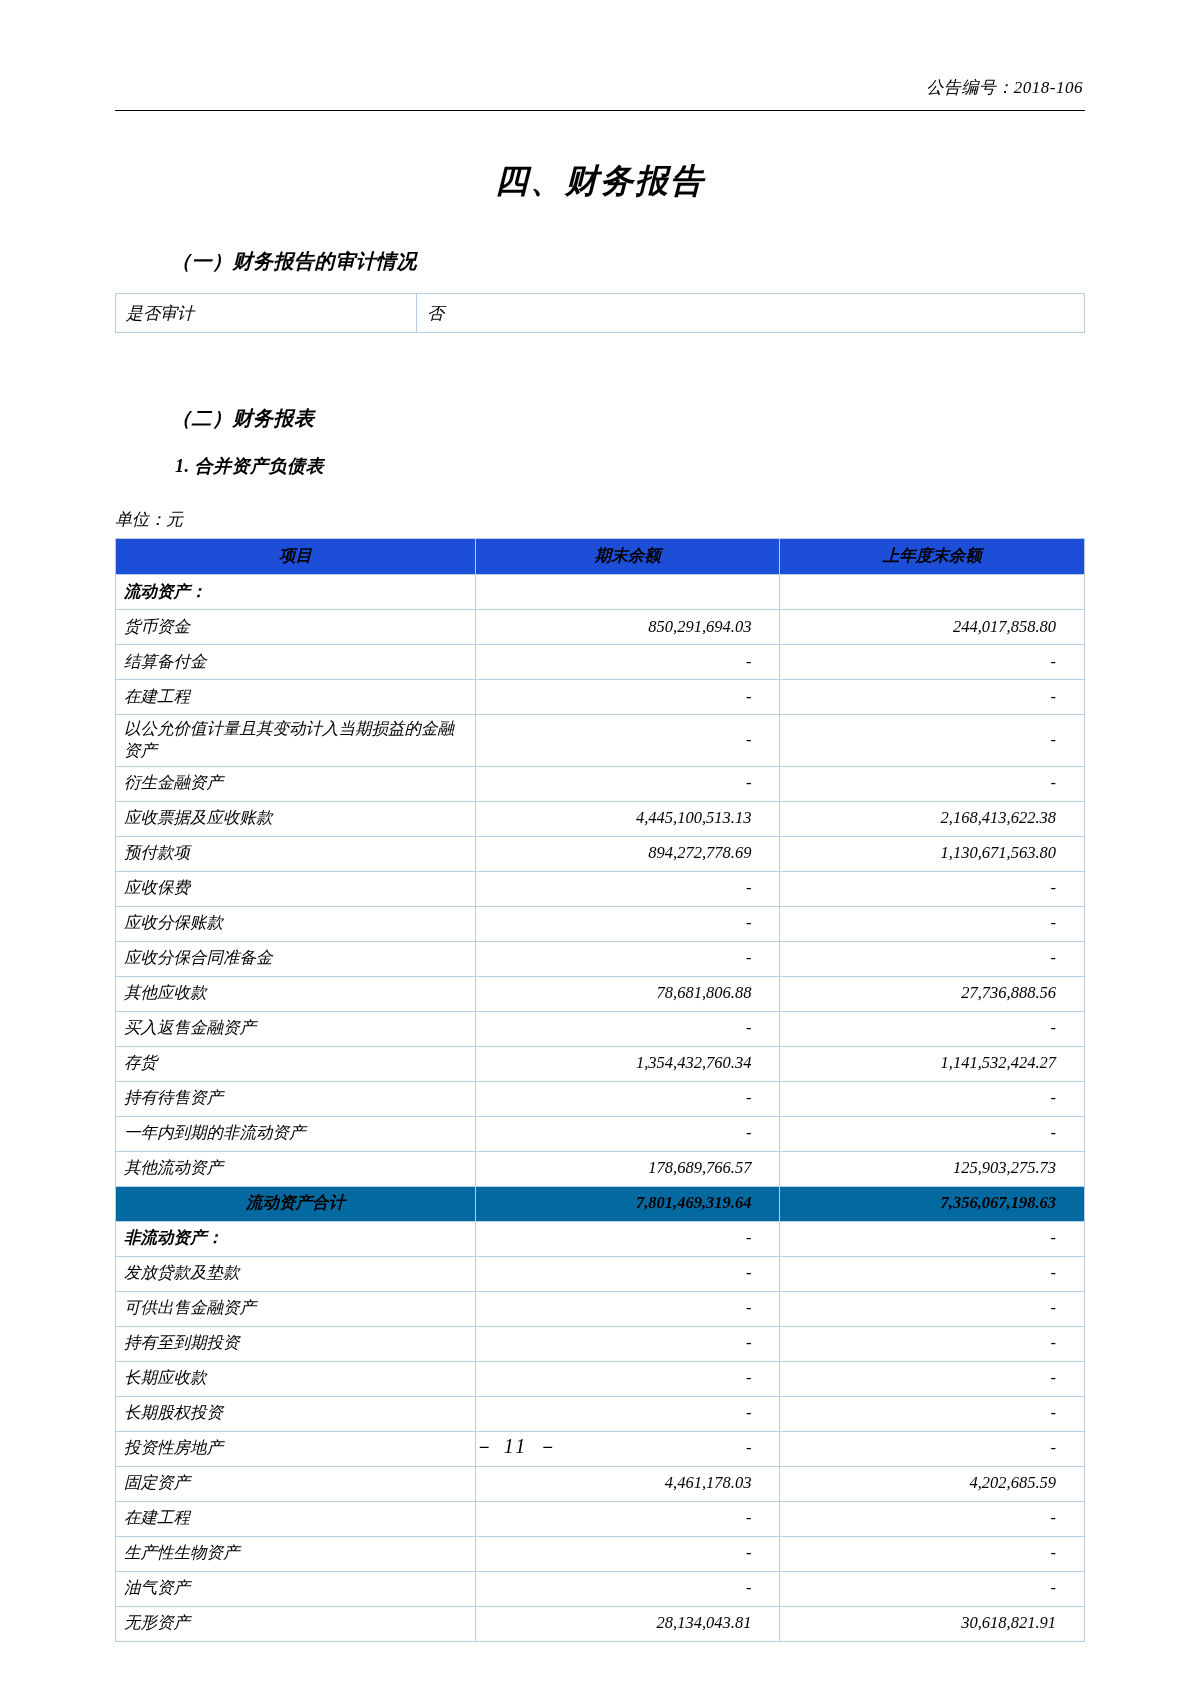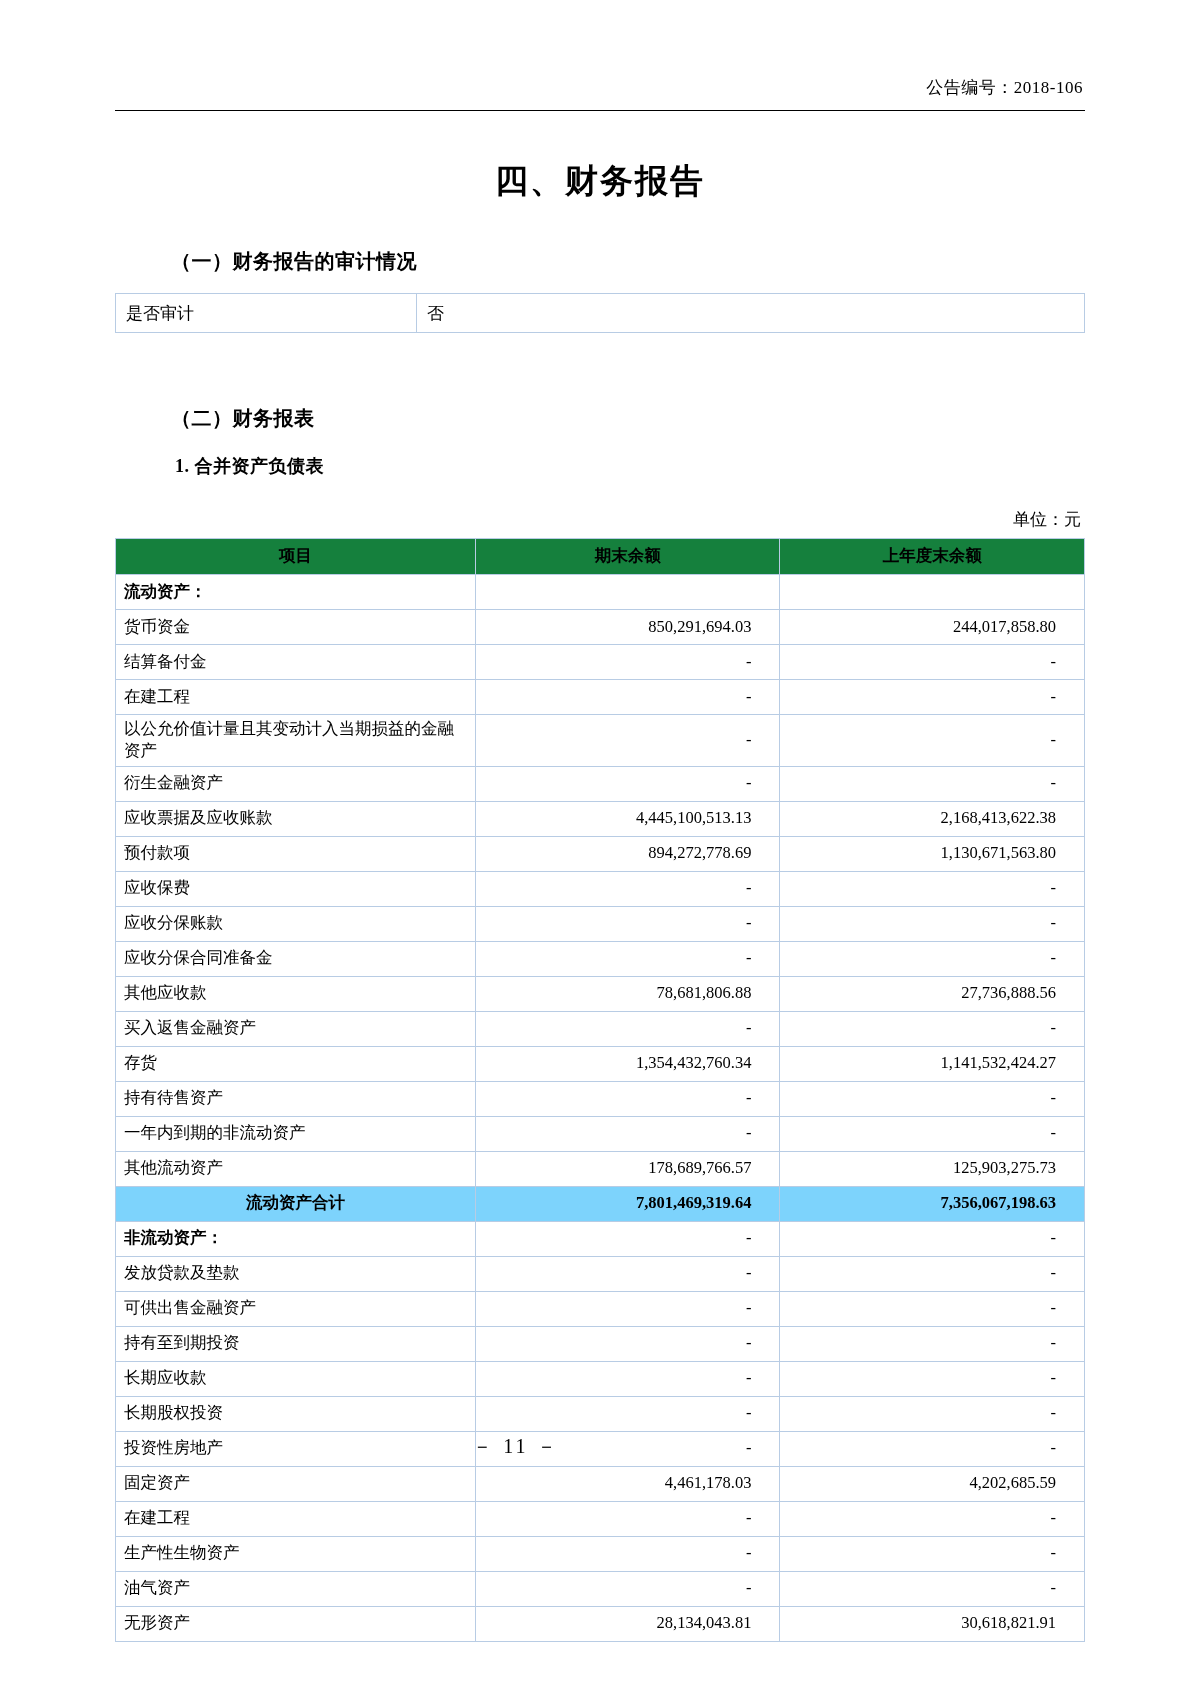--- a/index.html
+++ b/index.html
@@ -14,20 +14,21 @@
     color: #000000;
     position: relative;
     overflow: hidden;
   }
   .page {
     position: relative;
     width: 1200px;
     height: 1508px;
     box-sizing: border-box;
     padding: 0 115px;
+    font-style: italic;
   }
   
   .header {
     padding-top: 76px;
     text-align: right;
   }
   .header-text {
     font-size: 17px;
     letter-spacing: 0.5px;
     font-family: "Liberation Serif", "DejaVu Serif", serif;
@@ -80,56 +81,55 @@
   .audit-table td {
     border: 1px solid #b8cce4;
     height: 34px;
     font-size: 17px;
     padding: 2px 10px;
     vertical-align: middle;
   }
   .audit-label { width: 280px; }
   
   .unit-note {
-    text-align: right;
     font-size: 17px;
     margin-top: 30px;
     padding-right: 4px;
   }
   
   .bs-table {
     margin-top: 7px;
     table-layout: fixed;
   }
   .bs-table th, .bs-table td {
     border: 1px solid #b8cce4;
     font-size: 16.5px;
     padding: 3px 8px;
     vertical-align: middle;
     line-height: 1.35;
   }
   .bs-table th {
-    background: #15803d;
+    background: #1d4ed8;
     font-weight: bold;
     height: 29px;
   }
   .col-item { width: 345px; }
   .col-val  { width: 292px; }
   .bs-table td.item {
     text-align: left;
     height: 28px;
   }
   .bs-table td.num {
     text-align: right;
     padding-right: 28px;
     height: 28px;
   }
   tr.group td.item { font-weight: bold; }
   tr.subtotal td {
-    background: #7dd3fc;
+    background: #0369a1;
     font-weight: bold;
   }
   tr.subtotal td.item { text-align: center; }
   tr.tall td { height: 46px; }
   tr.mid td { height: 36px; }
   
   .footer {
     position: absolute;
     left: 0;
     right: 8px;

